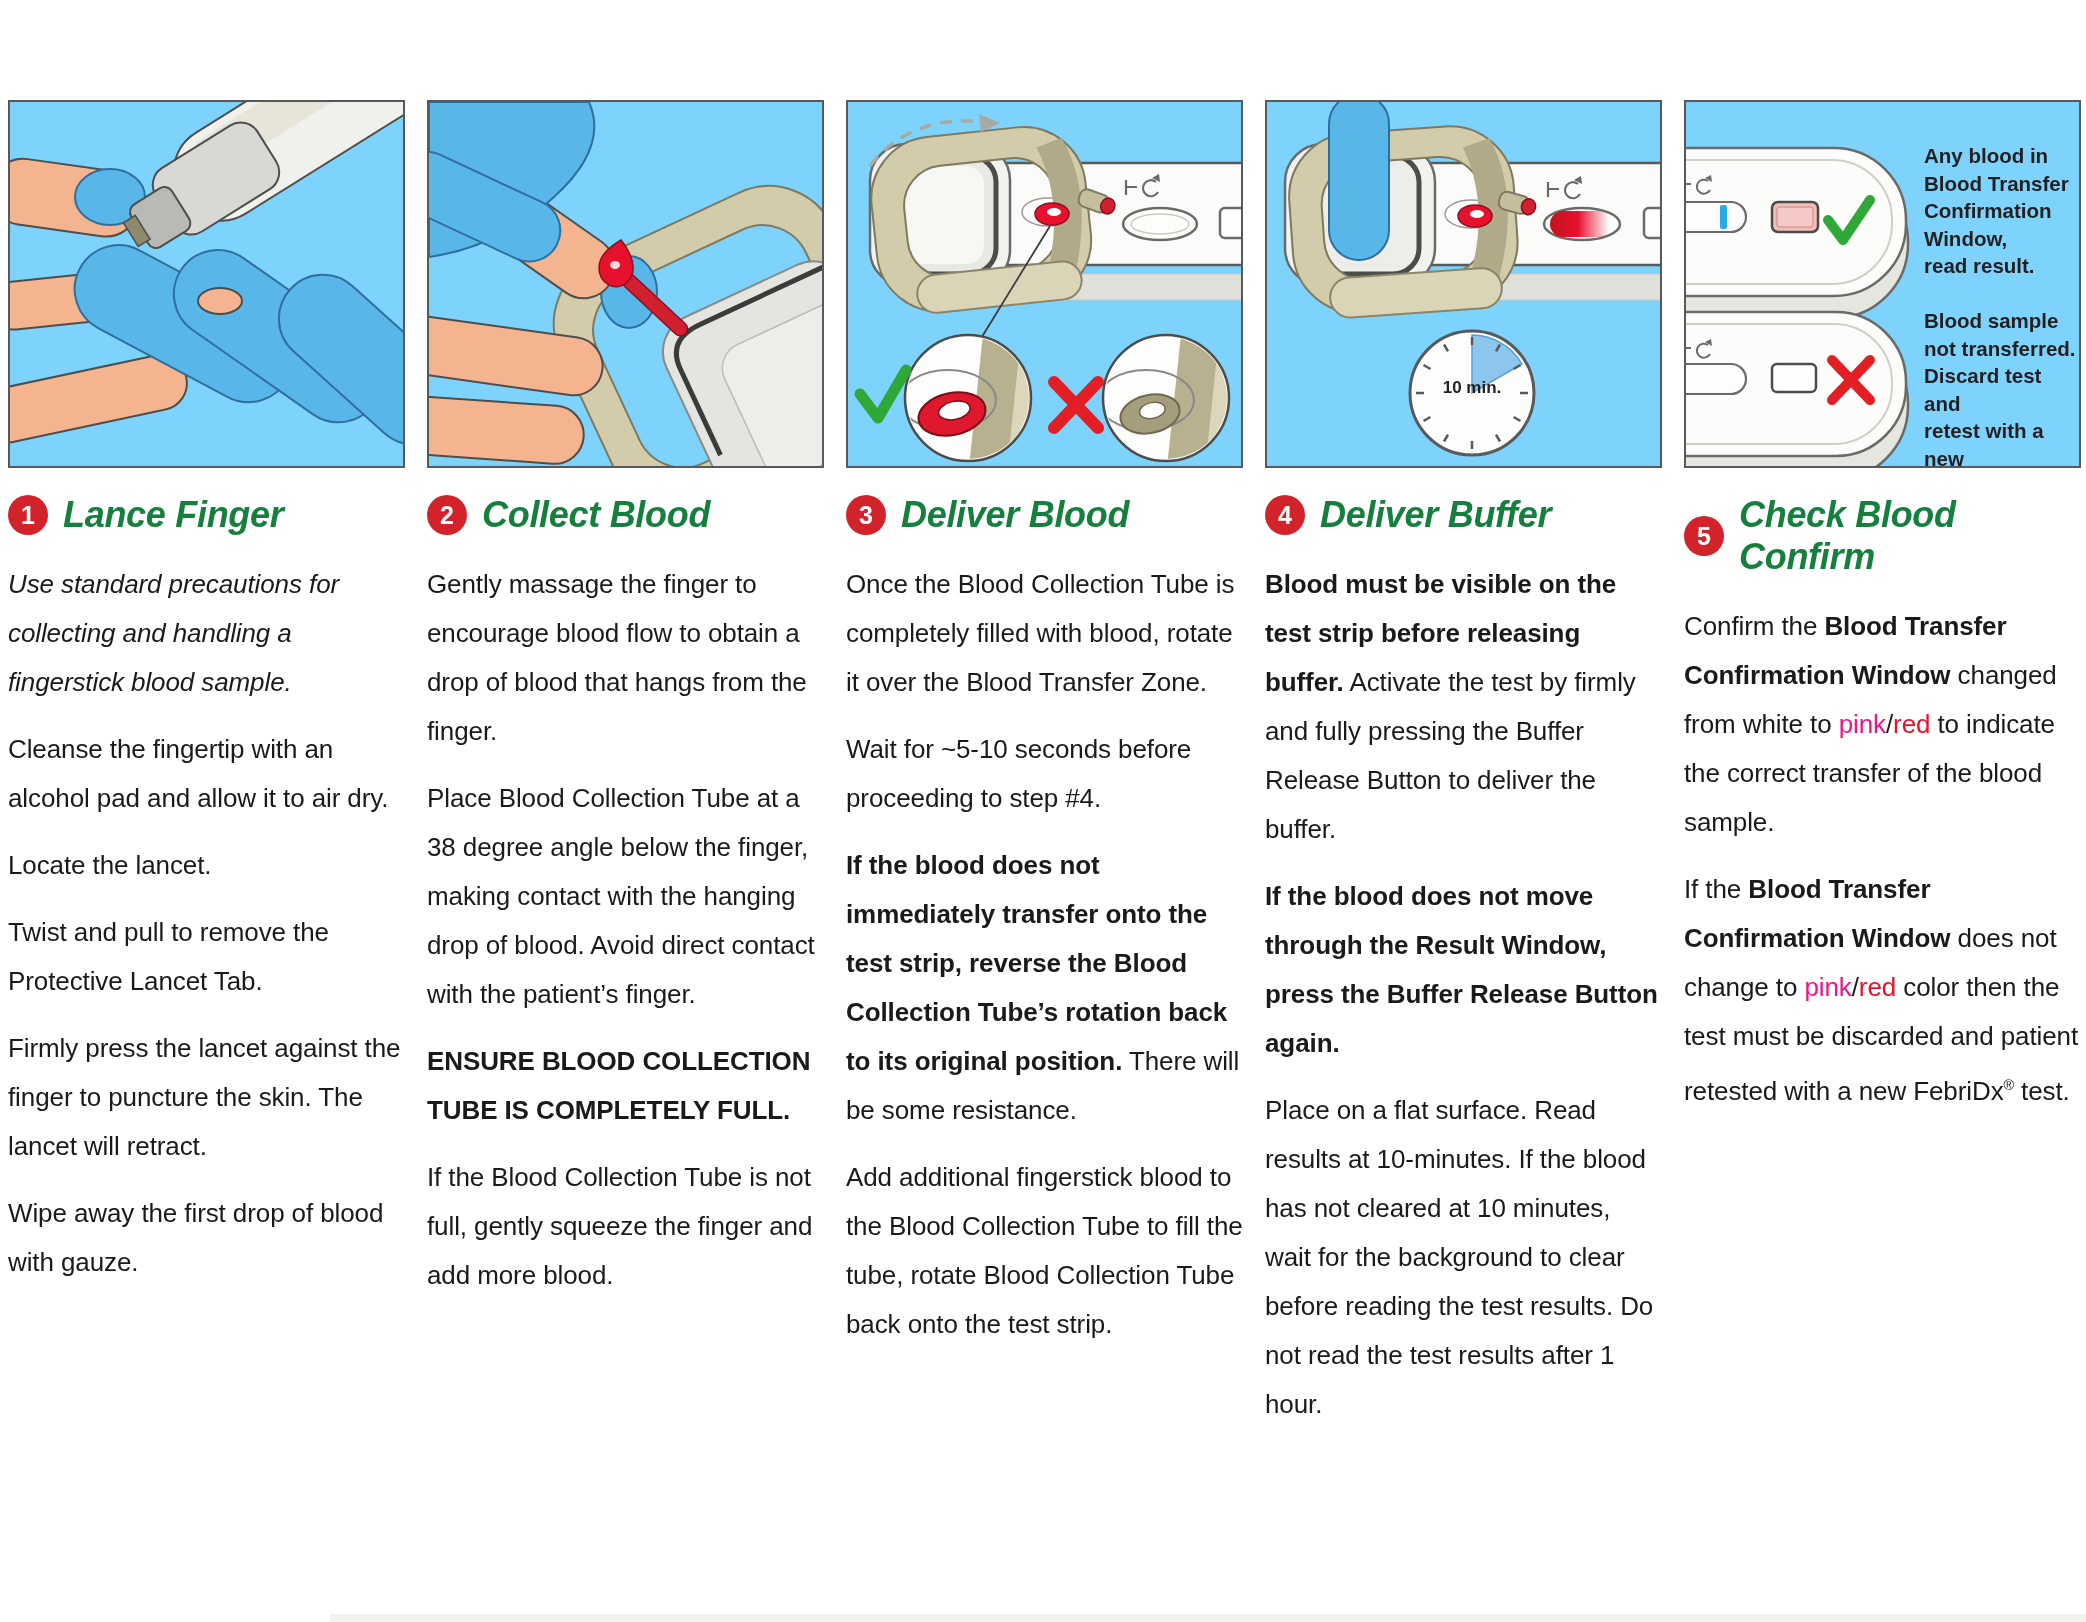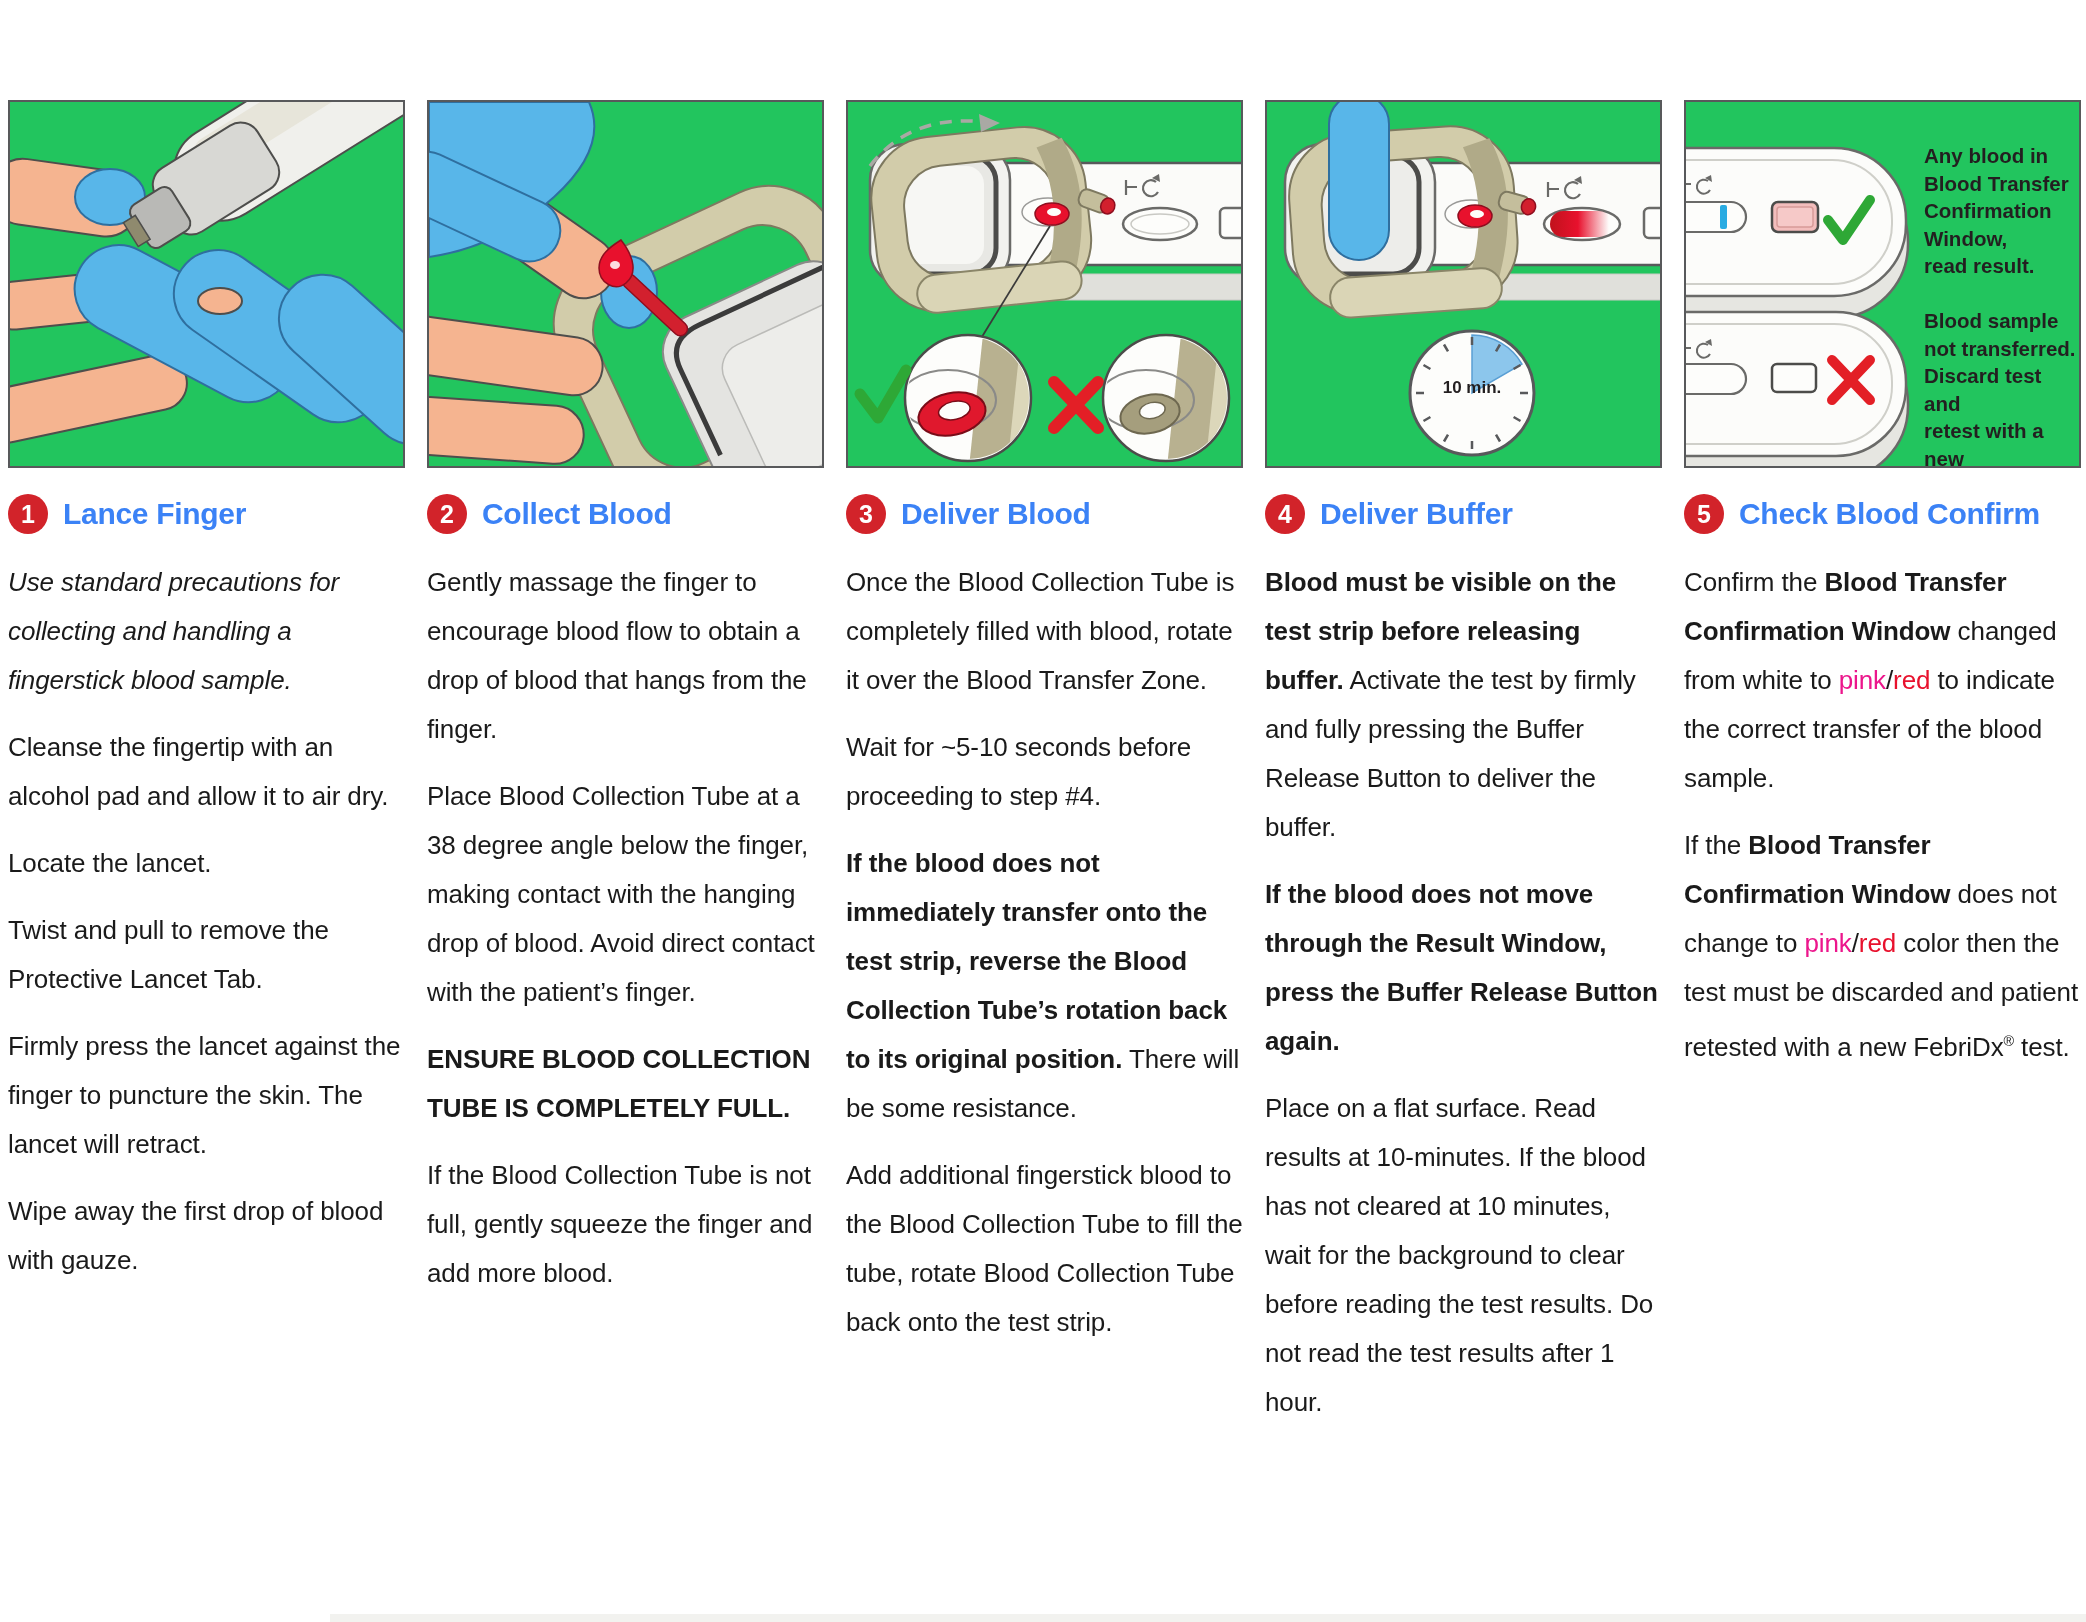--- a/index.html
+++ b/index.html
@@ -1,25 +1,25 @@
 <!DOCTYPE html>
 <html style="--badge-red: #D2232A; --pink-text: #EC168C; --red-text: #E8112D; --green-check: #2EA836; --red-x: #E31F26; --blood-red: #E8112D; --glove-blue: #58B6E9; --skin: #F5B490; --tube-tan: #D2CCAA; --pink-window: #F3BDBC; --result-blue: #29ABE2; --panel-border: #58595B;"><head>
 <meta charset="utf-8">
 <style>
   html,body{margin:0;padding:0;background:#ffffff;}
   body{font-family:"Liberation Sans","DejaVu Sans",sans-serif;color:#231F20;}
   #page{position:relative;width:2086px;height:1622px;background:#fff;overflow:hidden;}
   .header{position:absolute;left:10px;top:4px;font-size:31px;font-weight:700;letter-spacing:-0.5px;color:#000;}
   .cols{position:absolute;left:8px;top:100px;display:grid;grid-template-columns:repeat(5,397px);column-gap:22px;}
-  .panel{position:relative;width:393px;height:364px;border:2px solid #58595B;background:#22c55e;overflow:hidden;}
+  .panel{position:relative;width:393px;height:364px;border:2px solid #58595B;background:#7dd3fc;overflow:hidden;}
   .panel svg{display:block;}
   .step-head{display:flex;align-items:center;gap:15px;margin:26px 0 24px 0;}
   .badge{width:40px;height:40px;border-radius:50%;background:var(--badge-red,#D2232A);color:#fff;
          font-weight:700;font-size:25px;display:flex;align-items:center;justify-content:center;flex:0 0 auto;}
-  .step-title{font-size:30px;font-weight:700;letter-spacing:-0.3px;margin:0;color:#3b82f6;}
+  .step-title{font-size:36px;font-weight:700;letter-spacing:-0.3px;margin:0;color:#15803d;font-style:italic;}
   p.instr{font-size:26px;line-height:49px;letter-spacing:-0.1px;margin:0 0 18px 0;color:#1a1a1a;}
   .seg-i{font-style:italic;}
   .seg-b{font-weight:700;}
   .seg-pink{color:var(--pink-text,#EC168C);}
   .seg-red{color:var(--red-text,#E8112D);}
   .seg-sup{vertical-align:super;font-size:0.55em;}
   .clock-label{position:absolute;left:143px;top:276px;width:124px;text-align:center;
                font-size:17px;font-weight:700;color:#231F20;}
   .p5-note{position:absolute;left:238px;width:158px;font-size:20.5px;font-weight:700;
            line-height:27.5px;white-space:pre-line;color:#231F20;}

